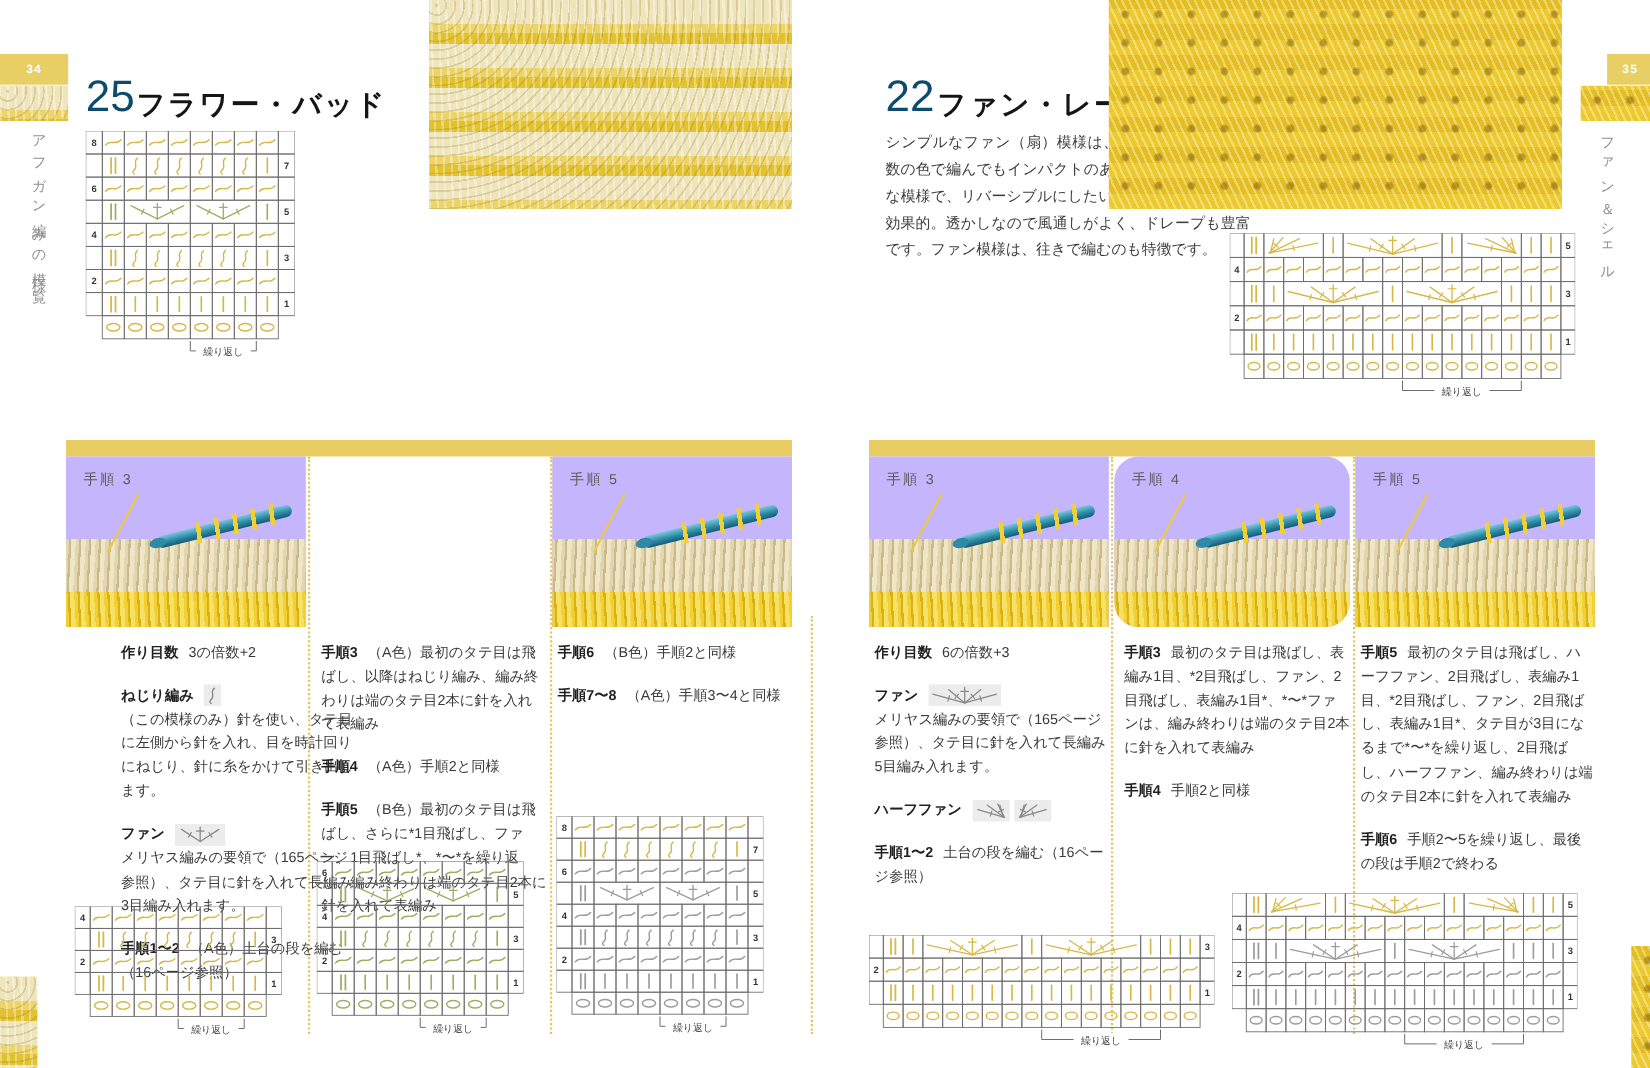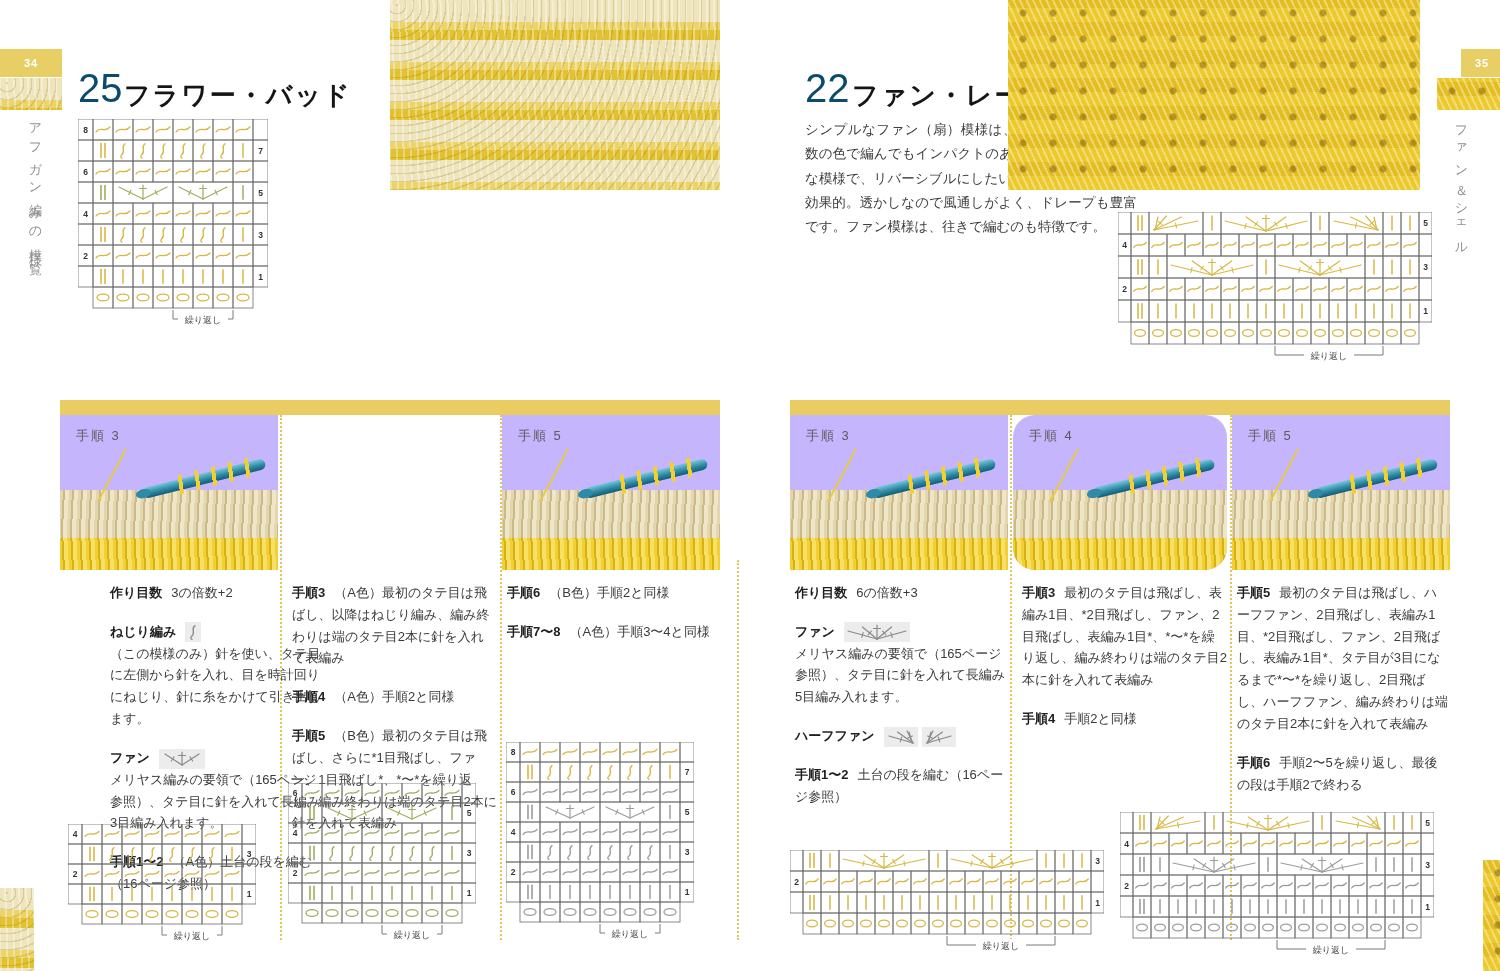--- a/index.html
+++ b/index.html
@@ -1010,21 +1010,21 @@
           <line x1="5" y1="16" x2="10.88" y2="4" stroke="#8a8a8a" stroke-width="1.2" stroke-linecap="round"></line>
           <line x1="5" y1="16" x2="20.4" y2="5" stroke="#8a8a8a" stroke-width="1.2" stroke-linecap="round"></line>
           <line x1="5" y1="16" x2="29" y2="9" stroke="#8a8a8a" stroke-width="1.2" stroke-linecap="round"></line>
           <line x1="6" y1="16" x2="9" y2="5" stroke="#8a8a8a" stroke-width="1.2" stroke-linecap="round"></line>
           <line x1="10.184975753943792" y1="11.100038119432458" x2="5.695024246056208" y2="8.899961880567542" stroke="#8a8a8a" stroke-width="1.1" stroke-linecap="round"></line>
           <line x1="17.7" y1="14.9" x2="16.3" y2="10.1" stroke="#8a8a8a" stroke-width="1.1" stroke-linecap="round"></line>
         </svg><br></p>
       <p class="iblock"><span class="blabel">手順1〜2</span><span class="btext">土台の段を編む（16ページ参照）</span></p>
     </div>
   <div class="abs instr-col" id="rcol1" style="left:1022px;top:582px;width:205px;">
-      <p class="iblock"><span class="blabel">手順3</span><span class="btext">最初のタテ目は飛ばし、表編み1目、*2目飛ばし、ファン、2目飛ばし、表編み1目*、*〜*を繰り返し、編み終わりは端のタテ目2本に針を入れて表編み</span></p>
+      <p class="iblock"><span class="blabel">手順3</span><span class="btext">最初のタテ目は飛ばし、表編み1目、*2目飛ばし、ファン、2目飛ばし、表編み1目*、*〜*ファンは、編み終わりは端のタテ目2本に針を入れて表編み</span></p>
       <p class="iblock"><span class="blabel">手順4</span><span class="btext">手順2と同様</span></p>
     </div>
   <div class="abs instr-col" id="rcol2" style="left:1237px;top:582px;width:212px;">
       <p class="iblock"><span class="blabel">手順5</span><span class="btext">最初のタテ目は飛ばし、ハーフファン、2目飛ばし、表編み1目、*2目飛ばし、ファン、2目飛ばし、表編み1目*、タテ目が3目になるまで*〜*を繰り返し、2目飛ばし、ハーフファン、編み終わりは端のタテ目2本に針を入れて表編み</span></p>
       <p class="iblock"><span class="blabel">手順6</span><span class="btext">手順2〜5を繰り返し、最後の段は手順2で終わる</span></p>
     </div>
 
   <div class="abs" id="chart-p26-d" style="left:790px;top:850px;"><svg width="314" height="104" xmlns="http://www.w3.org/2000/svg">
         <rect x="0" y="0" width="13" height="21" fill="none" stroke="#6b6b6b" stroke-width="0.8"></rect>
         <rect x="301" y="0" width="13" height="21" fill="none" stroke="#6b6b6b" stroke-width="0.8"></rect>

